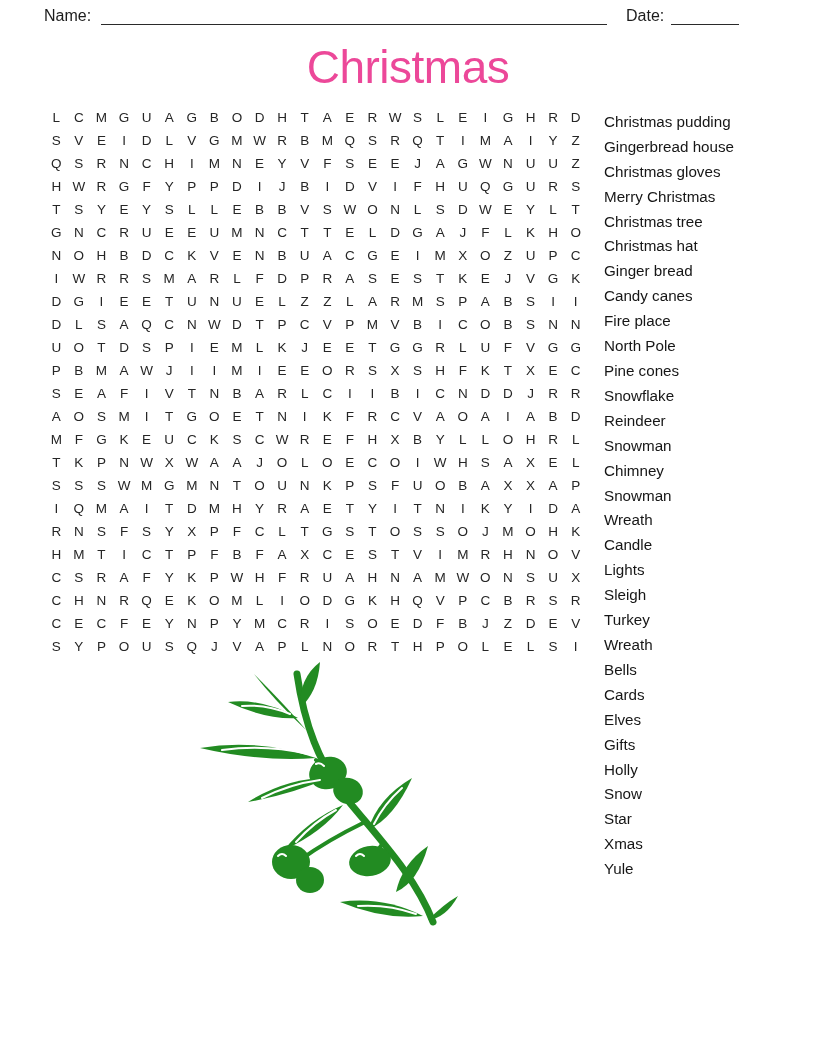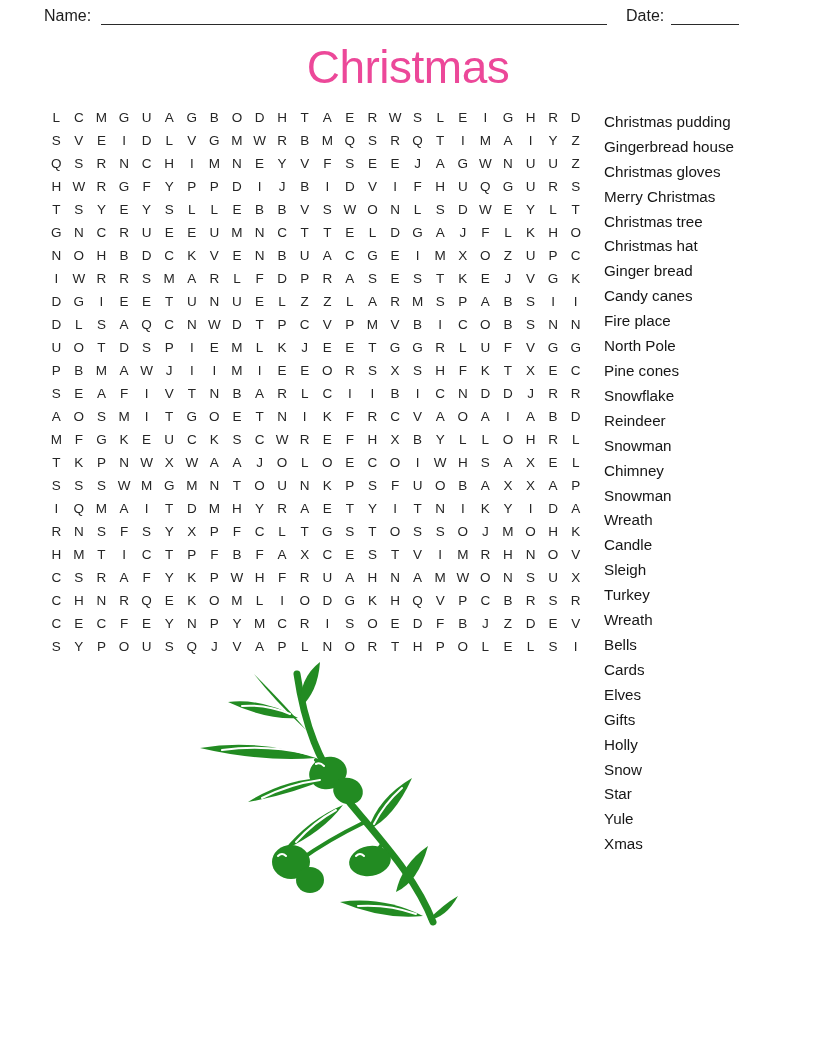--- a/index.html
+++ b/index.html
@@ -648,32 +648,33 @@
       <div class="word">Fire place</div>
       <div class="word">North Pole</div>
       <div class="word">Pine cones</div>
       <div class="word">Snowflake</div>
       <div class="word">Reindeer</div>
       <div class="word">Snowman</div>
       <div class="word">Chimney</div>
       <div class="word">Snowman</div>
       <div class="word">Wreath</div>
       <div class="word">Candle</div>
+      <div class="word">Lights</div>
       <div class="word">Sleigh</div>
       <div class="word">Turkey</div>
       <div class="word">Wreath</div>
       <div class="word">Bells</div>
       <div class="word">Cards</div>
       <div class="word">Elves</div>
       <div class="word">Gifts</div>
       <div class="word">Holly</div>
       <div class="word">Snow</div>
       <div class="word">Star</div>
+      <div class="word">Xmas</div>
       <div class="word">Yule</div>
-      <div class="word">Xmas</div>
     </div>
 
   <svg class="branch" width="282" height="276" viewBox="0 0 282 276" aria-hidden="true" style="color: rgb(34, 139, 34);">
     <g fill="currentColor" stroke="none">
 
       <path d="M119,14 C126,62 140,104 172,143 C205,183 238,218 255,262" fill="none" stroke="currentColor" stroke-width="7" stroke-linecap="round"></path>
 
       <path d="M185,163 Q150,180 122,200" fill="none" stroke="currentColor" stroke-width="4" stroke-linecap="round"></path>
       <path d="M205,183 Q198,192 194,200" fill="none" stroke="currentColor" stroke-width="4" stroke-linecap="round"></path>
       <path d="M138,100 Q146,106 150,112" fill="none" stroke="currentColor" stroke-width="4" stroke-linecap="round"></path>

